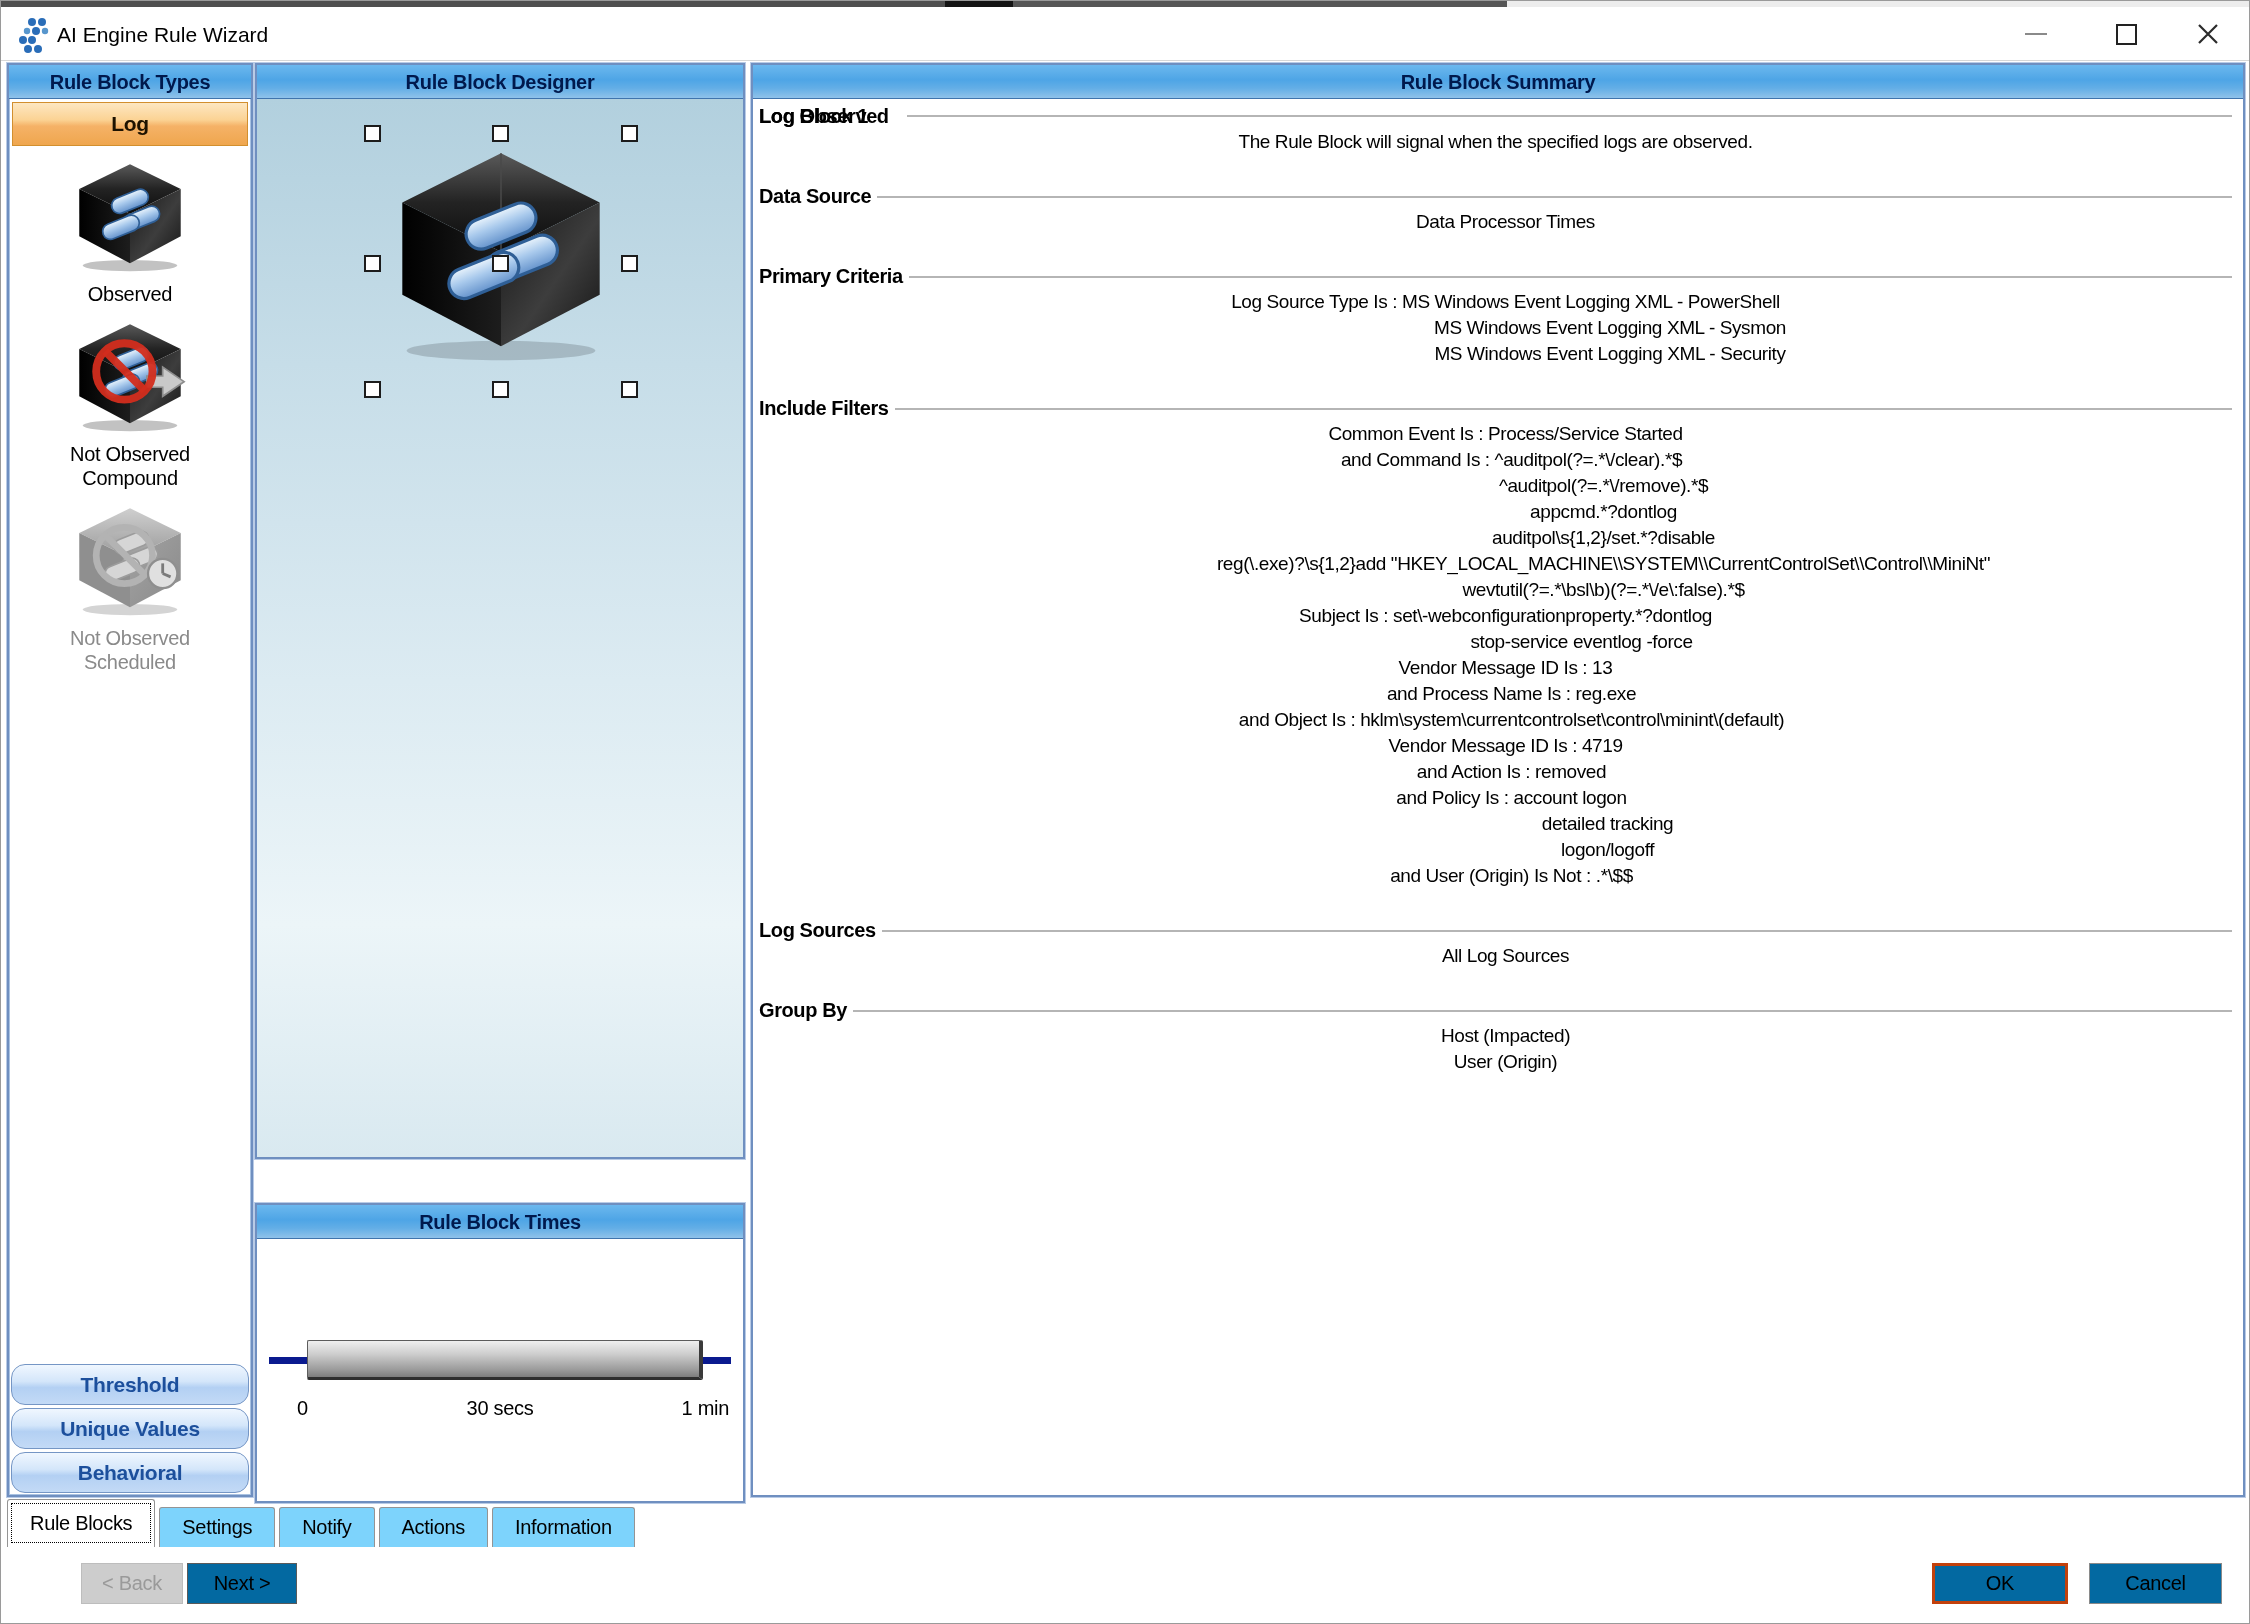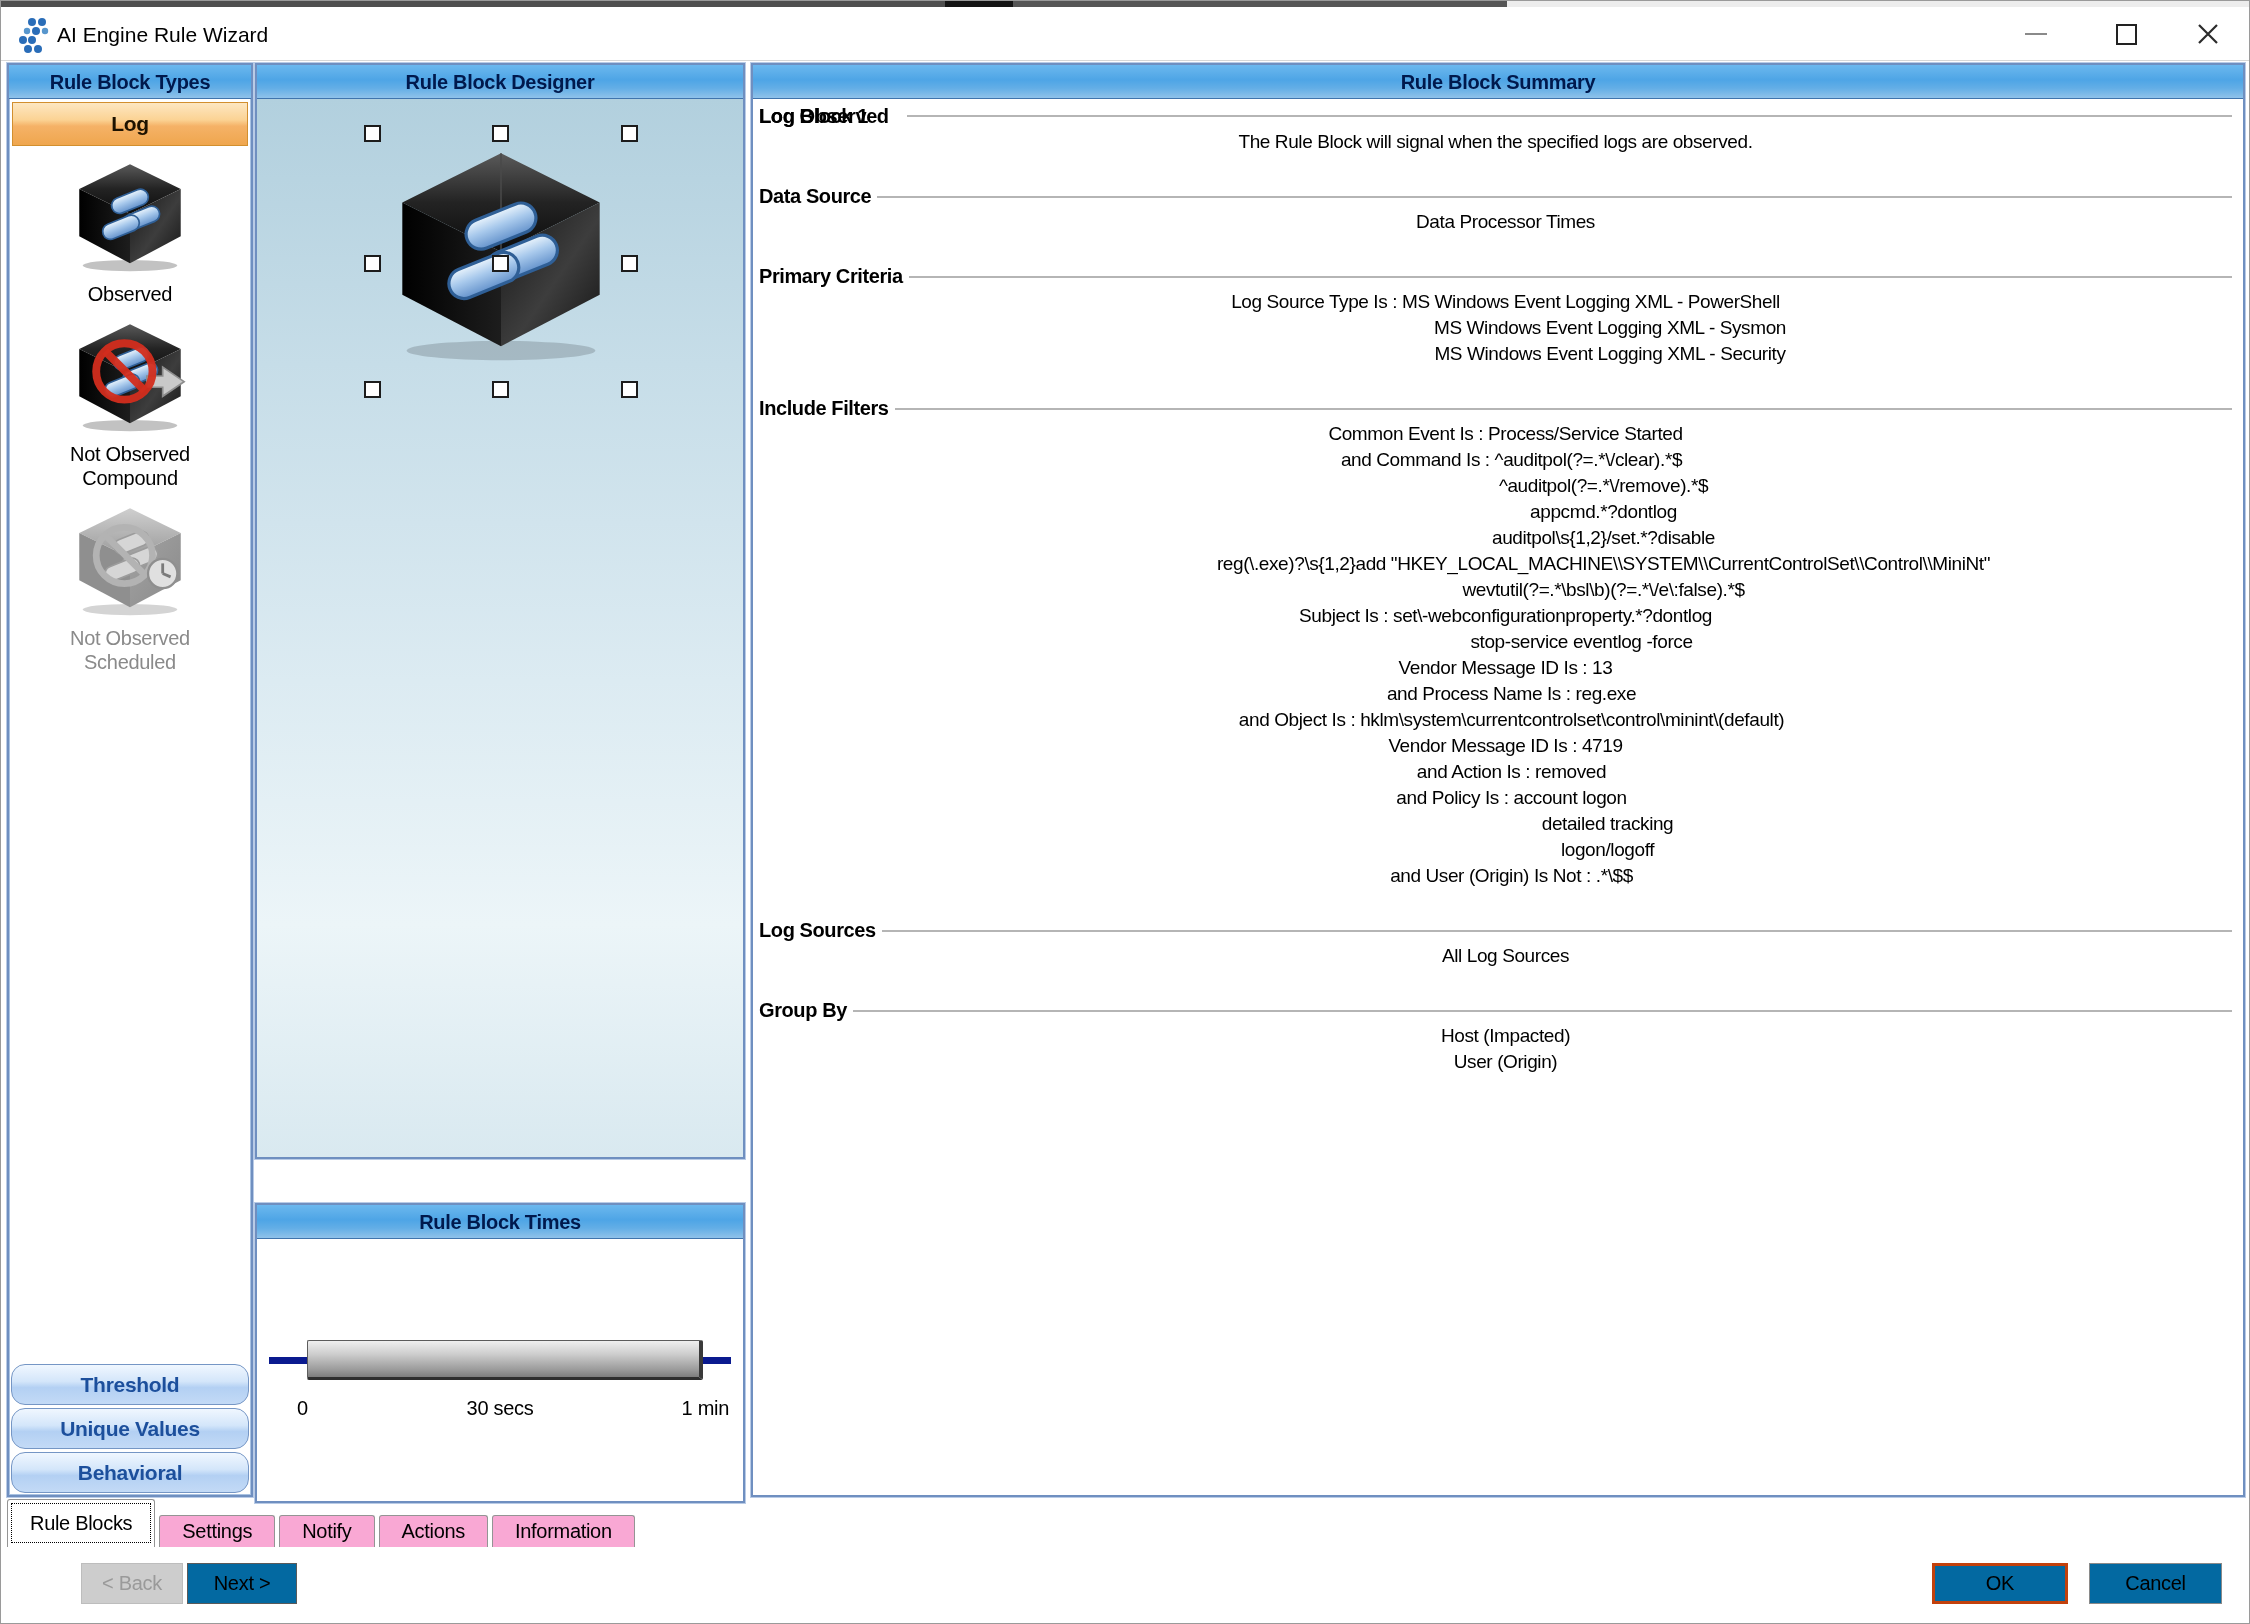--- a/index.html
+++ b/index.html
@@ -72,22 +72,22 @@
   .bt { position:absolute; top:0; font-weight:700; font-size:20px; white-space:pre; }
   .bt-overlay { left:0; }
   .bt-rule { position:absolute; left:148px; right:0; top:12px; height:2px; background:#b5b5b5; box-shadow:0 1px 0 #fff; }
   .line { white-space:pre; }
   .l1 { padding-left:20px; } .l2 { padding-left:32px; }
   .lv { padding-left:216px; } .ls { padding-left:172px; }
   .lp { padding-left:224px; } .lm { padding-left:229px; }
 
   
   .tabbar { position:absolute; left:6px; top:1498px; height:48px; display:flex; align-items:flex-end; }
-  .tab { height:32px; padding:0 22px; margin-right:4px; display:flex; align-items:center; cursor:pointer;
-    font-size:20px; letter-spacing:-0.3px; color:#000; background:#f9a8d4;
+  .tab { height:40px; padding:0 22px; margin-right:4px; display:flex; align-items:center; cursor:pointer;
+    font-size:20px; letter-spacing:-0.3px; color:#000; background:#7dd3fc;
     border:1px solid #949494; border-bottom:none; border-radius:3px 3px 0 0; }
   .tab.active { height:48px; background:#fff; outline:1px dotted #000; outline-offset:-5px; }
 
   
   .btn { position:absolute; height:41px; font-family:inherit; font-size:20px; letter-spacing:-0.3px;
     background:#0369a1; border:1px solid #5a5a5a; color:#000; cursor:pointer; }
   .btn-back { left:80px; top:1562px; width:102px; background:#cdcdcd; border:1px solid #bdbdbd; color:#9a9a9a; cursor:default; }
   .btn-next { left:186px; top:1562px; width:110px; }
   .btn-ok { left:1931px; top:1562px; width:136px; border:3px solid #c2410c; }
   .btn-cancel { left:2088px; top:1562px; width:133px; border:1px solid #8a8a8a; }

